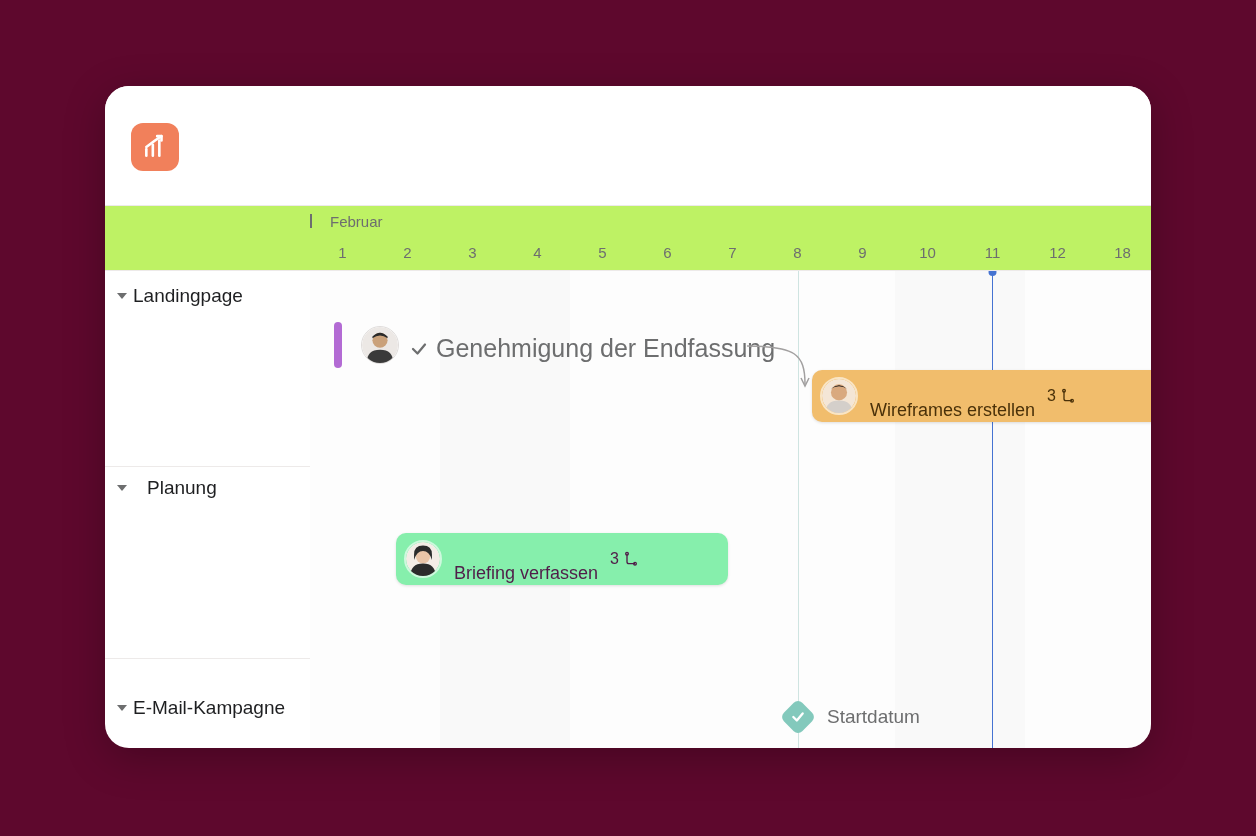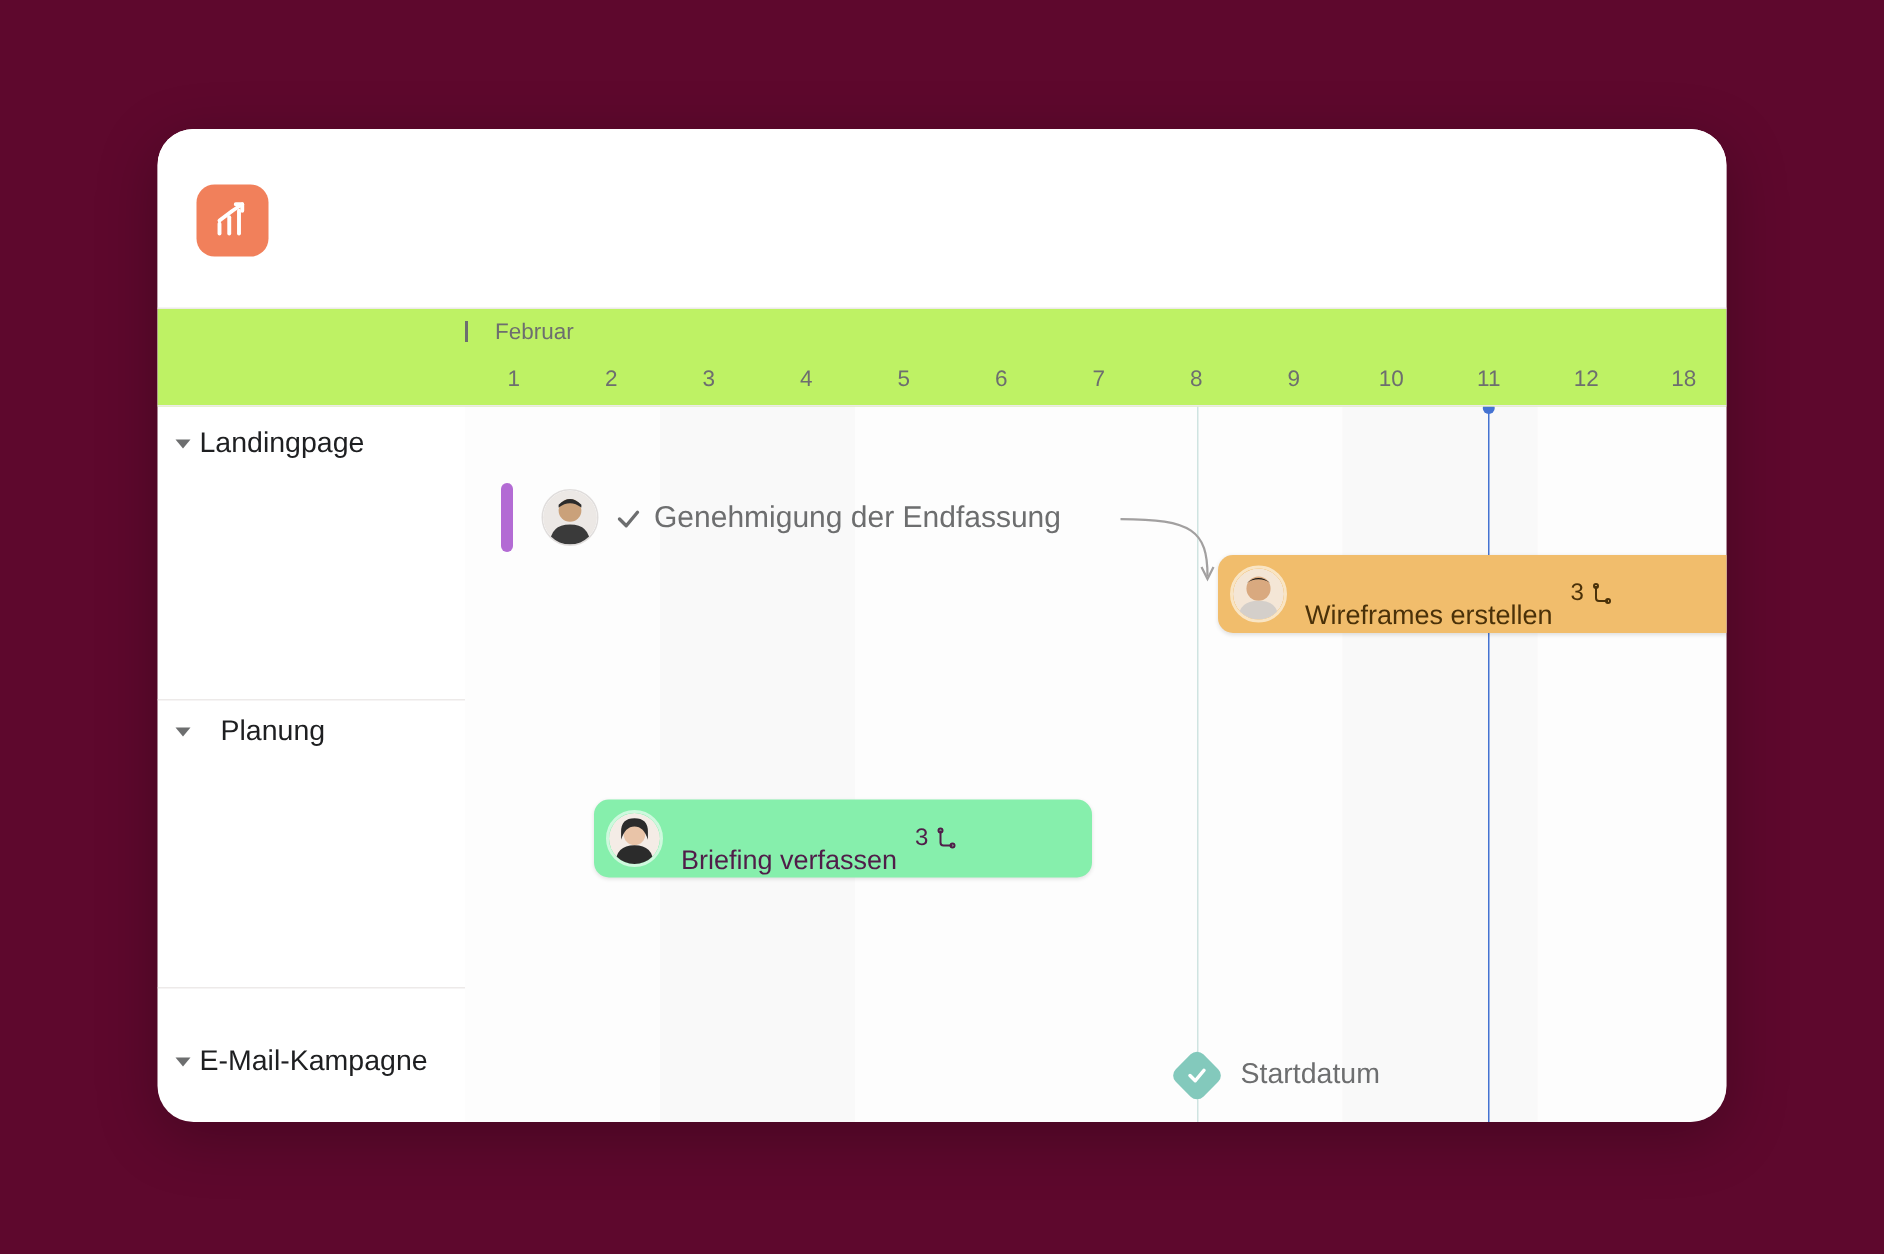--- a/index.html
+++ b/index.html
@@ -163,21 +163,21 @@
     position: absolute;
     width: 38px; height: 38px;
     border-radius: 50%;
     border: 1px solid #e0dddc;
   }
   .task-ghost {
     position: absolute;
     display: flex;
     align-items: center;
     gap: 8px;
-    font-size: 20px;
+    font-size: 25px;
     color: #6d6e6f;
     font-weight: 500;
   }
   .check-icon { width: 18px; height: 18px; flex:none; }
   
   .dep-arrow {
     position: absolute;
     pointer-events: none;
   }
   

